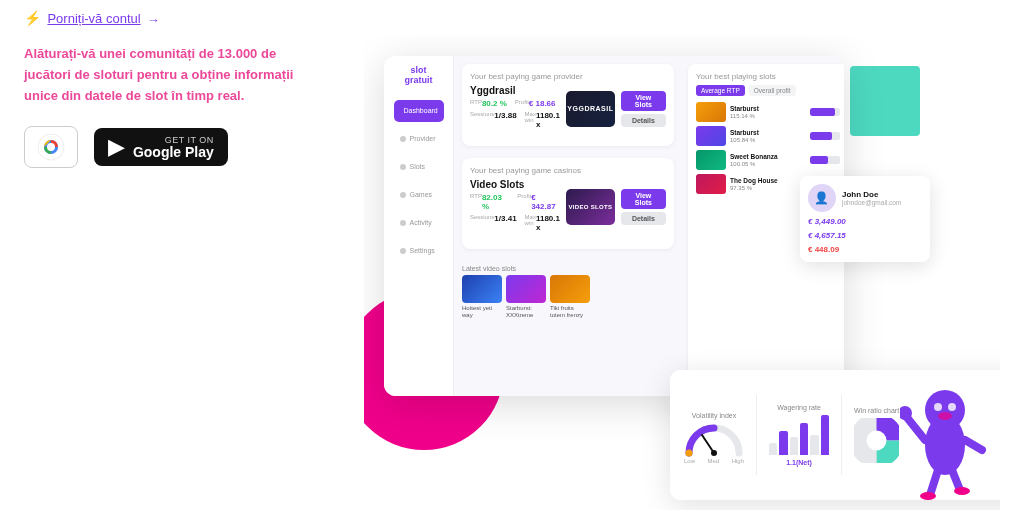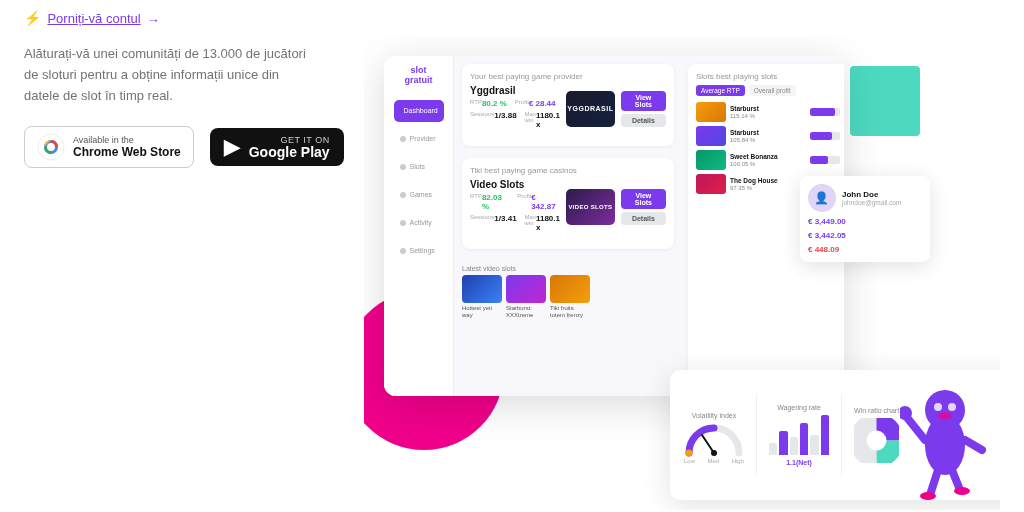--- a/index.html
+++ b/index.html
@@ -57,24 +57,25 @@
       line-height: 1.1;
       color: #111;
       margin-bottom: 16px;
     }
     .hero-title .highlight {
       color: #7c3aed;
     }
 
     .hero-description {
       font-size: 13px;
-      color: #737373;
+      color: #ec4899;
       line-height: 1.6;
       margin-bottom: 20px;
       max-width: 290px;
+      font-weight: bold;
     }
 
     
     .badges-row {
       display: flex;
       align-items: center;
       gap: 16px;
       margin-top: 10px;
     }
 
@@ -502,20 +503,21 @@
     }
 
     .small-stat-row {
       display: flex;
       justify-content: space-between;
     }
     .small-stat-value {
       font-size: 8px;
       font-weight: 700;
       color: #7c3aed;
+      font-style: italic;
     }
     .small-stat-neg {
       font-size: 8px;
       font-weight: 700;
       color: #ef4444;
     }
 
     
     .latest-section {
       margin-top: 4px;
@@ -568,24 +570,20 @@
       <div class="chrome-badge">
         <div class="chrome-icon">
           <svg width="28" height="28" viewBox="0 0 28 28" class="chrome-svg">
             <circle cx="14" cy="14" r="13" fill="#fff" stroke="#eee" stroke-width="1"></circle>
             <circle cx="14" cy="14" r="7" fill="#4285F4"></circle>
             <path d="M14 7 A7 7 0 0 1 21 14 L14 14 Z" fill="#EA4335"></path>
             <path d="M14 7 L7 14 A7 7 0 0 1 14 7 Z" fill="#FBBC05"></path>
             <path d="M7 14 A7 7 0 0 0 14 21 L14 14 Z" fill="#34A853"></path>
             <circle cx="14" cy="14" r="4" fill="#fff"></circle>
           </svg>
-        </div>
-        <div class="chrome-badge-text">
-          <span class="small">Available in the</span>
-          <span class="big">Chrome Web Store</span>
         </div>
       </div>
 
       <div class="google-play-badge">
         <span class="play-icon">▶</span>
         <div class="play-badge-text">
           <span class="small">GET IT ON</span>
           <span class="big">Google Play</span>
         </div>
       </div>
@@ -640,21 +638,21 @@
               <div class="mockup-game-row">
                 <div style="flex:1;">
                   <div class="mockup-game-name">Yggdrasil</div>
                   <div class="mockup-stats-row">
                     <div class="mockup-stat">
                       <span class="mockup-stat-label">RTP</span>
                       <span class="mockup-stat-value green">80.2 %</span>
                     </div>
                     <div class="mockup-stat">
                       <span class="mockup-stat-label">Profit</span>
-                      <span class="mockup-stat-value purple">€ 28.44</span>
+                      <span class="mockup-stat-value purple">€ 18.66</span>
                     </div>
                   </div>
                   <div class="mockup-stats-row">
                     <div class="mockup-stat">
                       <span class="mockup-stat-label">Sessions</span>
                       <span class="mockup-stat-value">1/3.88</span>
                     </div>
                     <div class="mockup-stat">
                       <span class="mockup-stat-label">Max win</span>
                       <span class="mockup-stat-value">1180.1 x</span>
@@ -663,21 +661,21 @@
                 </div>
                 <div class="mockup-game-logo" style="font-size:7px; letter-spacing:0.5px;">YGGDRASIL</div>
                 <div class="mockup-btn-col">
                   <button class="mockup-btn primary">View Slots</button>
                   <button class="mockup-btn secondary">Details</button>
                 </div>
               </div>
             </div>
 
             <div class="mockup-card">
-              <div class="mockup-section-title">Tiki best paying game casinos</div>
+              <div class="mockup-section-title">Your best paying game casinos</div>
               <div class="mockup-game-row">
                 <div style="flex:1;">
                   <div class="mockup-game-name">Video Slots</div>
                   <div class="mockup-stats-row">
                     <div class="mockup-stat">
                       <span class="mockup-stat-label">RTP</span>
                       <span class="mockup-stat-value green">82.03 %</span>
                     </div>
                     <div class="mockup-stat">
                       <span class="mockup-stat-label">Profit</span>
@@ -716,21 +714,21 @@
                 </div>
                 <div class="latest-item">
                   <div class="latest-thumb" style="background: linear-gradient(135deg, #d97706, #f59e0b);"></div>
                   <span class="latest-name">Tiki fruits totem frenzy</span>
                 </div>
               </div>
             </div>
           </div>
 
           <div class="mockup-right-panel">
-            <div class="mockup-section-title">Slots best playing slots</div>
+            <div class="mockup-section-title">Your best playing slots</div>
             <div class="slots-header-row">
               <div class="slots-tab active">Average RTP</div>
               <div class="slots-tab">Overall profit</div>
             </div>
 
             <div class="slot-item-row">
               <div class="slot-thumb" style="background: linear-gradient(135deg, #f59e0b, #d97706);"></div>
               <div class="slot-info">
                 <div class="slot-name">Starburst</div>
                 <div class="slot-rtp">115.14 %</div>
@@ -829,21 +827,21 @@
         <div class="user-avatar">👤</div>
         <div>
           <div class="user-name">John Doe</div>
           <div class="user-email">johndoe@gmail.com</div>
         </div>
       </div>
       <div class="small-stat-row">
         <span class="small-stat-value">€ 3,449.00</span>
       </div>
       <div class="small-stat-row">
-        <span class="small-stat-value">€ 3,442.05</span>
+        <span class="small-stat-value">€ 4,657.15</span>
       </div>
       <div class="small-stat-row">
         <span class="small-stat-neg">€ 448.09</span>
       </div>
     </div>
 
     <div class="character">
       <svg width="90" height="130" viewBox="0 0 90 130">
 
         <ellipse cx="45" cy="75" rx="20" ry="30" fill="#7c3aed"></ellipse>

